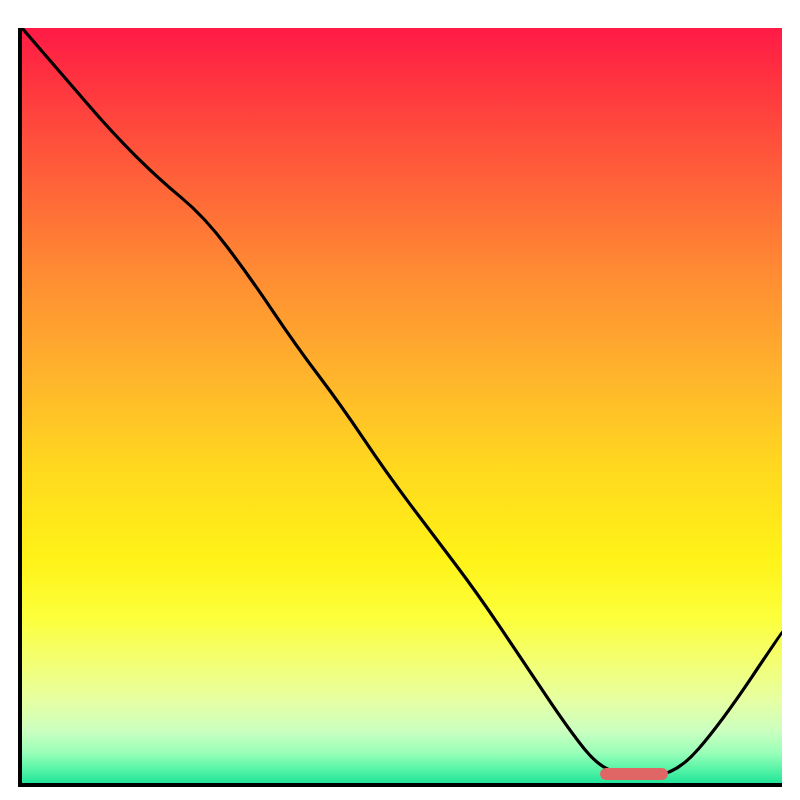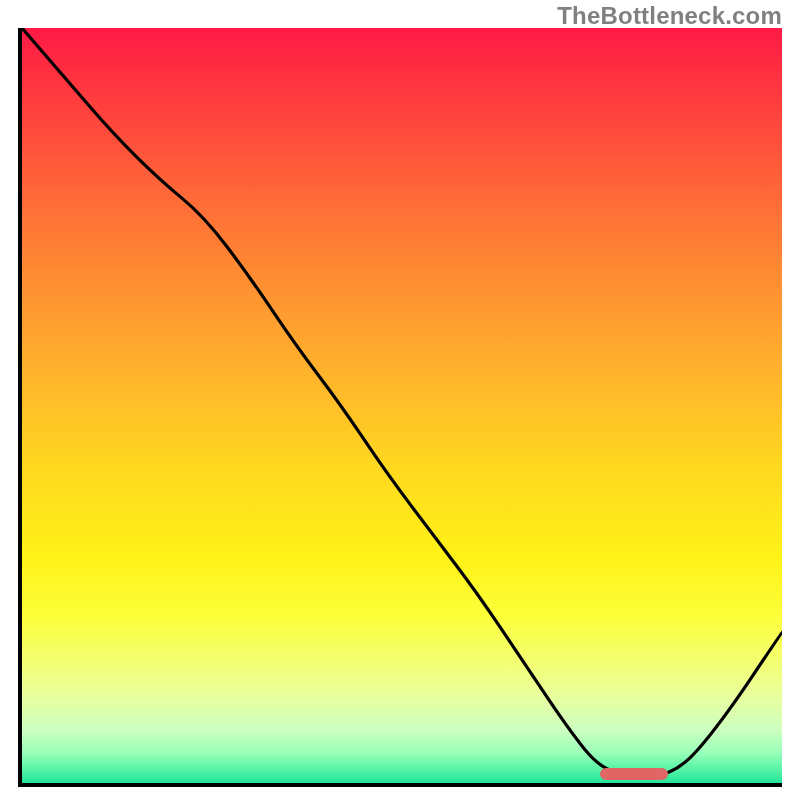--- a/index.html
+++ b/index.html
@@ -68,21 +68,20 @@
     position: absolute;
     height: 12px;
     border-radius: 6px;
     background: #e06666;
   }
 </style>
 </head>
 <body>
 
 <div class="chart-container">
-  <div class="watermark">TheBottleneck.com</div>
 
   <div class="plot-frame">
     <div class="gradient-fill"></div>
 
     <svg class="curve" viewBox="0 0 760 755" preserveAspectRatio="none">
       <path fill="none" stroke="#000000" stroke-width="3.2" d="M 0 0 Q 0 0 22.8 26.424999999999955 Q 45.6 52.84999999999991 68.4 79.27499999999998 Q 91.2 105.70000000000005 114 128.35000000000002 Q 136.79999999999998 151 159.6 169.875 Q 182.4 188.75 205.2 218.95 Q 228 249.14999999999998 250.79999999999998 283.125 Q 273.59999999999997 317.1 296.4 347.3 Q 319.2 377.5 342 411.475 Q 364.8 445.45000000000005 387.6 475.65000000000003 Q 410.40000000000003 505.85 433.20000000000005 536.05 Q 456 566.25 478.8 600.225 Q 501.6 634.2 524.4 668.175 Q 547.1999999999999 702.15 562.4 721.025 Q 577.6 739.9 592.8 743.675 Q 608 747.45 630.8 747.45 Q 653.6 747.45 676.4000000000001 721.0250000000001 Q 699.2 694.6 729.6 649.3 T 760 604"></path>
     </svg>
 
     <div class="marker" style="left: 577.6px; width: 68.4px; top: 739.94px;"></div>
   </div>

